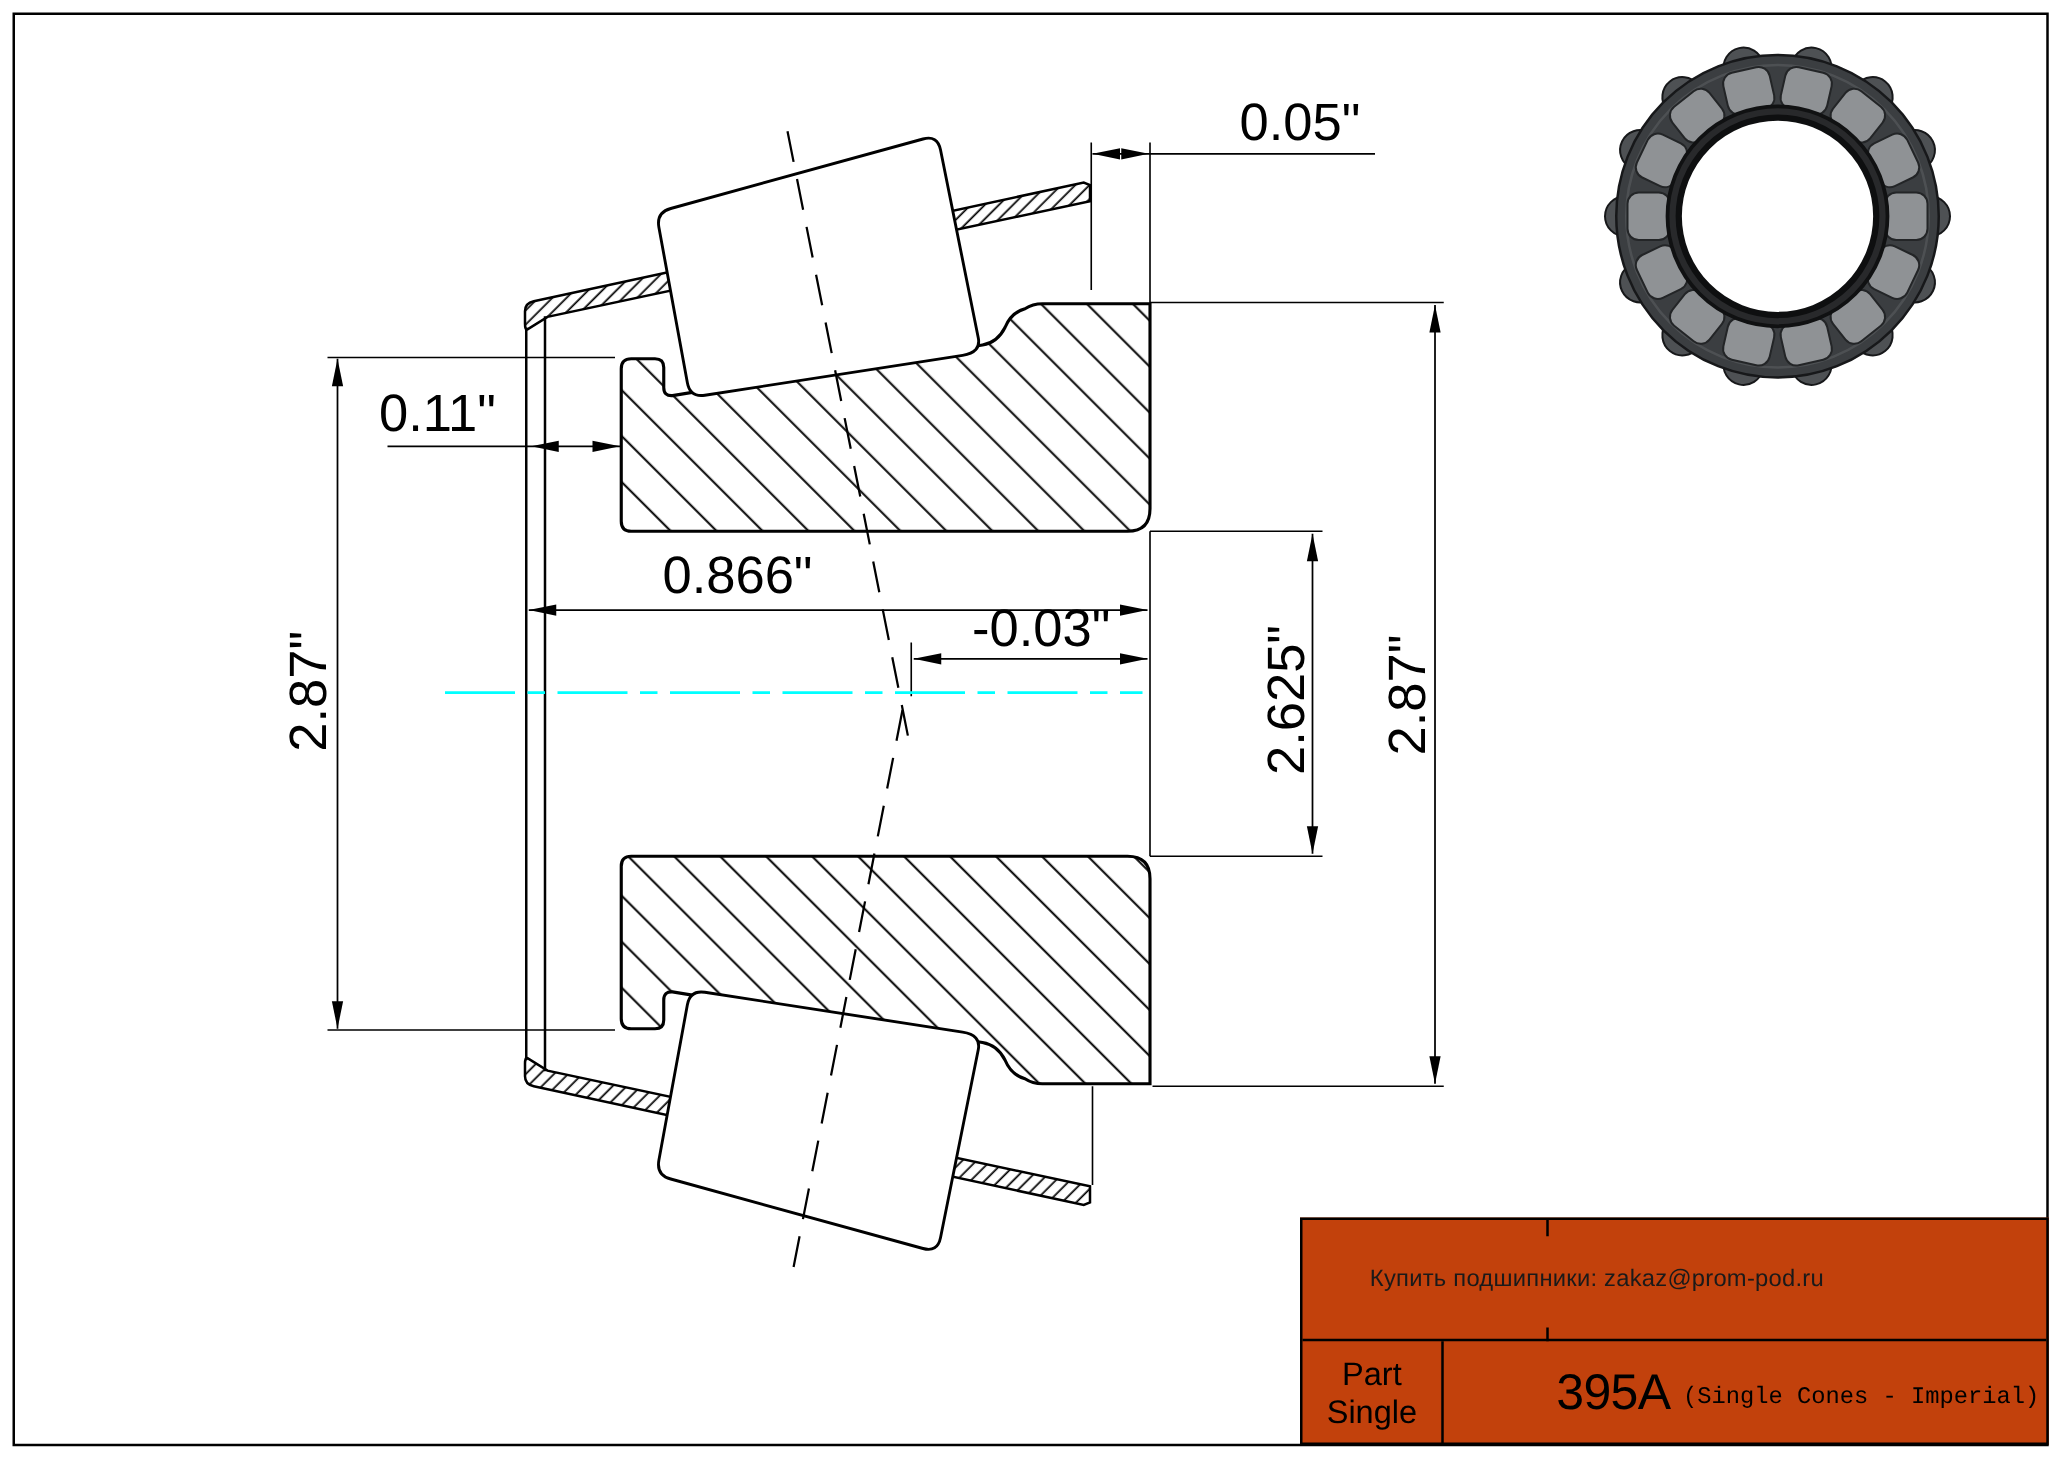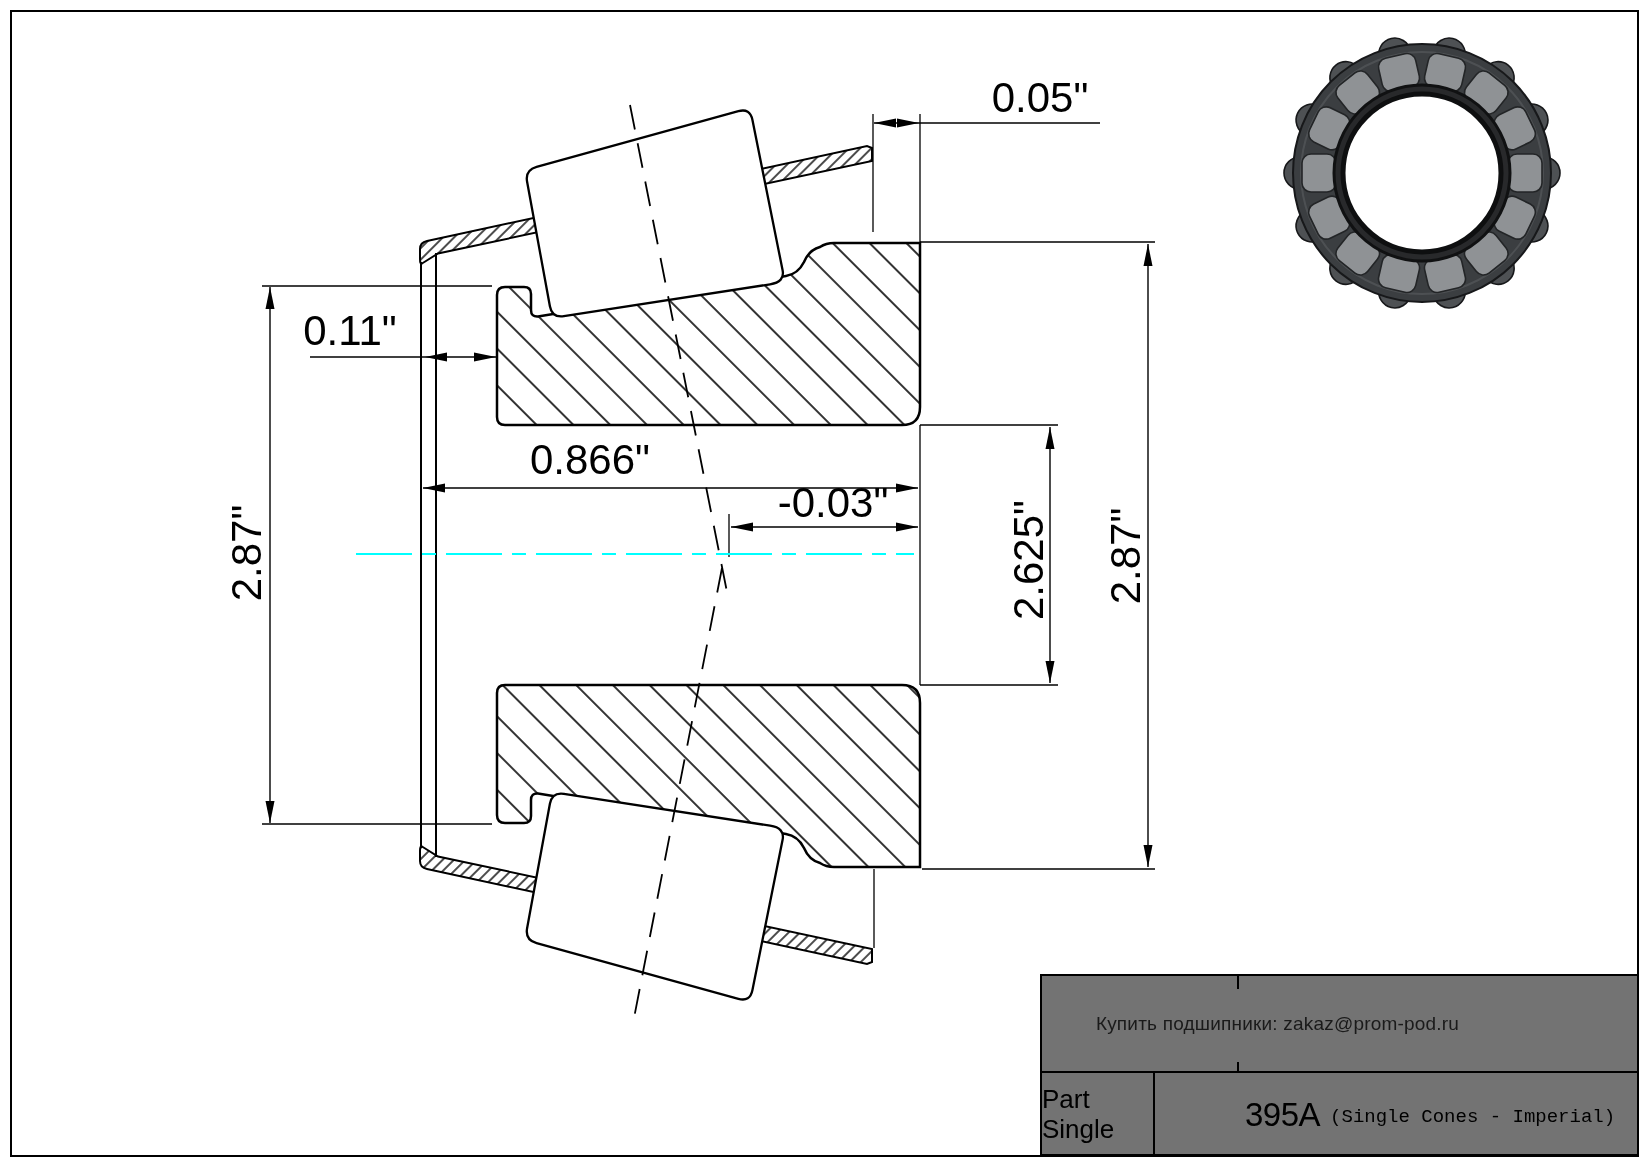--- a/index.html
+++ b/index.html
@@ -2,30 +2,30 @@
 <html><head>
 <meta charset="utf-8">
 <style>
   html,body{margin:0;padding:0;background:#ffffff;}
   #stage{position:relative;width:1649px;height:1167px;background:#fff;overflow:hidden;
          font-family:"Liberation Sans", sans-serif;}
   #stage svg{position:absolute;left:0;top:0;}
   svg text.dim{font-family:"Liberation Sans", sans-serif;font-size:42px;fill:#000;}
   
   .tblock{position:absolute;left:1040px;top:974px;width:599px;height:182px;
-          border:2px solid #000;box-sizing:border-box;background:#737373;}
+          border:2px solid #000;box-sizing:border-box;background:#c2410c;}
   .tb-row1{position:absolute;left:0;top:0;width:100%;height:97px;box-sizing:border-box;
            border-bottom:2px solid #000;display:flex;align-items:center;justify-content:center;}
   .tb-contact{font-size:19px;color:#1a1a1a;transform:translateX(-62px);letter-spacing:0.2px;}
   .tb-row2{position:absolute;left:0;top:97px;width:100%;height:83px;display:flex;}
   .tb-partcell{width:113px;box-sizing:border-box;border-right:2px solid #000;
-               display:flex;flex-direction:column;justify-content:center;
+               display:flex;flex-direction:column;align-items:center;justify-content:center;
                font-size:26px;line-height:1.15;color:#000;}
   .tb-numcell{flex:1;display:flex;align-items:center;padding-left:90px;box-sizing:border-box;}
-  .tb-partnum{font-size:33px;color:#000;letter-spacing:-0.5px;}
+  .tb-partnum{font-size:40px;color:#000;letter-spacing:-0.5px;}
   .tb-series{font-size:19px;color:#000;margin-left:10px;padding-top:4px;font-family:Liberation Mono, monospace;}
   .tb-stub{position:absolute;left:195px;width:2px;background:#000;}
   .tb-stub.top{top:0;height:13px;}
   .tb-stub.bot{top:86px;height:11px;}
 </style>
 </head>
 <body>
 
 <div id="stage">
 

